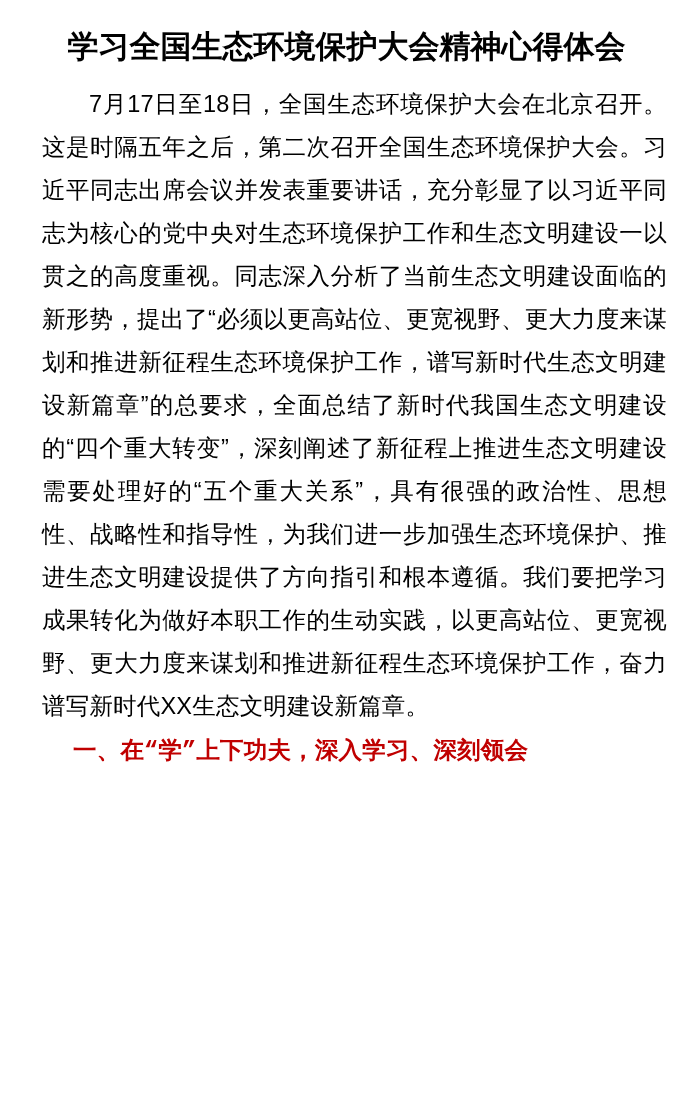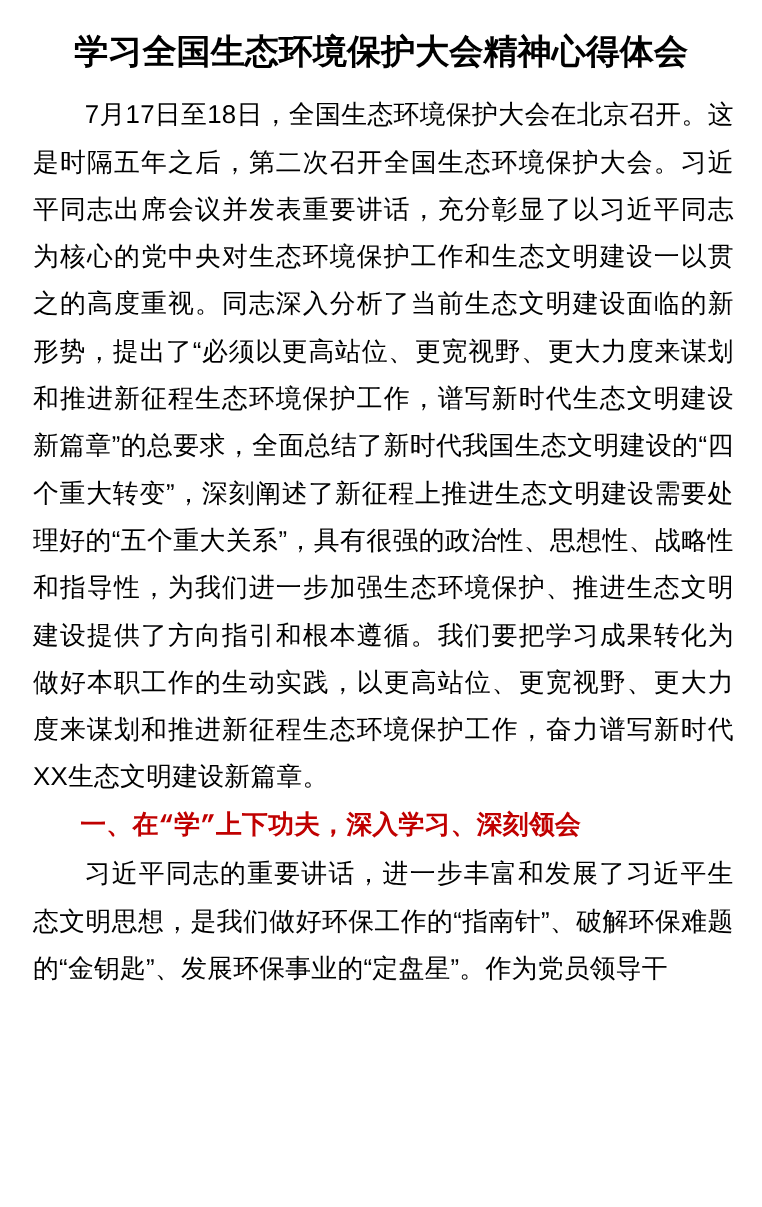--- a/index.html
+++ b/index.html
@@ -32,21 +32,21 @@
     color: #000000;
     white-space: nowrap;
   }
   .para {
     font-family: "Liberation Sans", "DejaVu Sans", sans-serif;
     font-size: 23.5px;
     line-height: 43px;
     text-align: justify;
     text-justify: inter-ideograph;
     text-indent: 2em;
-    margin: 0 0 2px 4px;
+    margin: 0 0 2px 16px;
     color: #000000;
     letter-spacing: 0.2px;
   }
   .heading-red {
     font-family: Liberation Mono, monospace;
     font-size: 23.5px;
     line-height: 43px;
     font-weight: bold;
     color: #c00000;
     text-indent: 2em;
@@ -58,15 +58,14 @@
 <body>
 
 <div class="page">
 
   <h1 class="doc-title">学习全国生态环境保护大会精神心得体会</h1>
 
   <p class="para">7月17日至18日，全国生态环境保护大会在北京召开。这是时隔五年之后，第二次召开全国生态环境保护大会。习近平同志出席会议并发表重要讲话，充分彰显了以习近平同志为核心的党中央对生态环境保护工作和生态文明建设一以贯之的高度重视。同志深入分析了当前生态文明建设面临的新形势，提出了“必须以更高站位、更宽视野、更大力度来谋划和推进新征程生态环境保护工作，谱写新时代生态文明建设新篇章”的总要求，全面总结了新时代我国生态文明建设的“四个重大转变”，深刻阐述了新征程上推进生态文明建设需要处理好的“五个重大关系”，具有很强的政治性、思想性、战略性和指导性，为我们进一步加强生态环境保护、推进生态文明建设提供了方向指引和根本遵循。我们要把学习成果转化为做好本职工作的生动实践，以更高站位、更宽视野、更大力度来谋划和推进新征程生态环境保护工作，奋力谱写新时代XX生态文明建设新篇章。</p>
 
   <p class="heading-red">一、在“学”上下功夫，深入学习、深刻领会</p>
 
-  <p class="para">习近平同志的重要讲话，进一步丰富和发展了习近平生态文明思想，是我们做好环保工作的“指南针”、破解环保难题的“金钥匙”、发展环保事业的“定盘星”。作为党员领导干</p>
 
 </div>
 
 </body></html>

